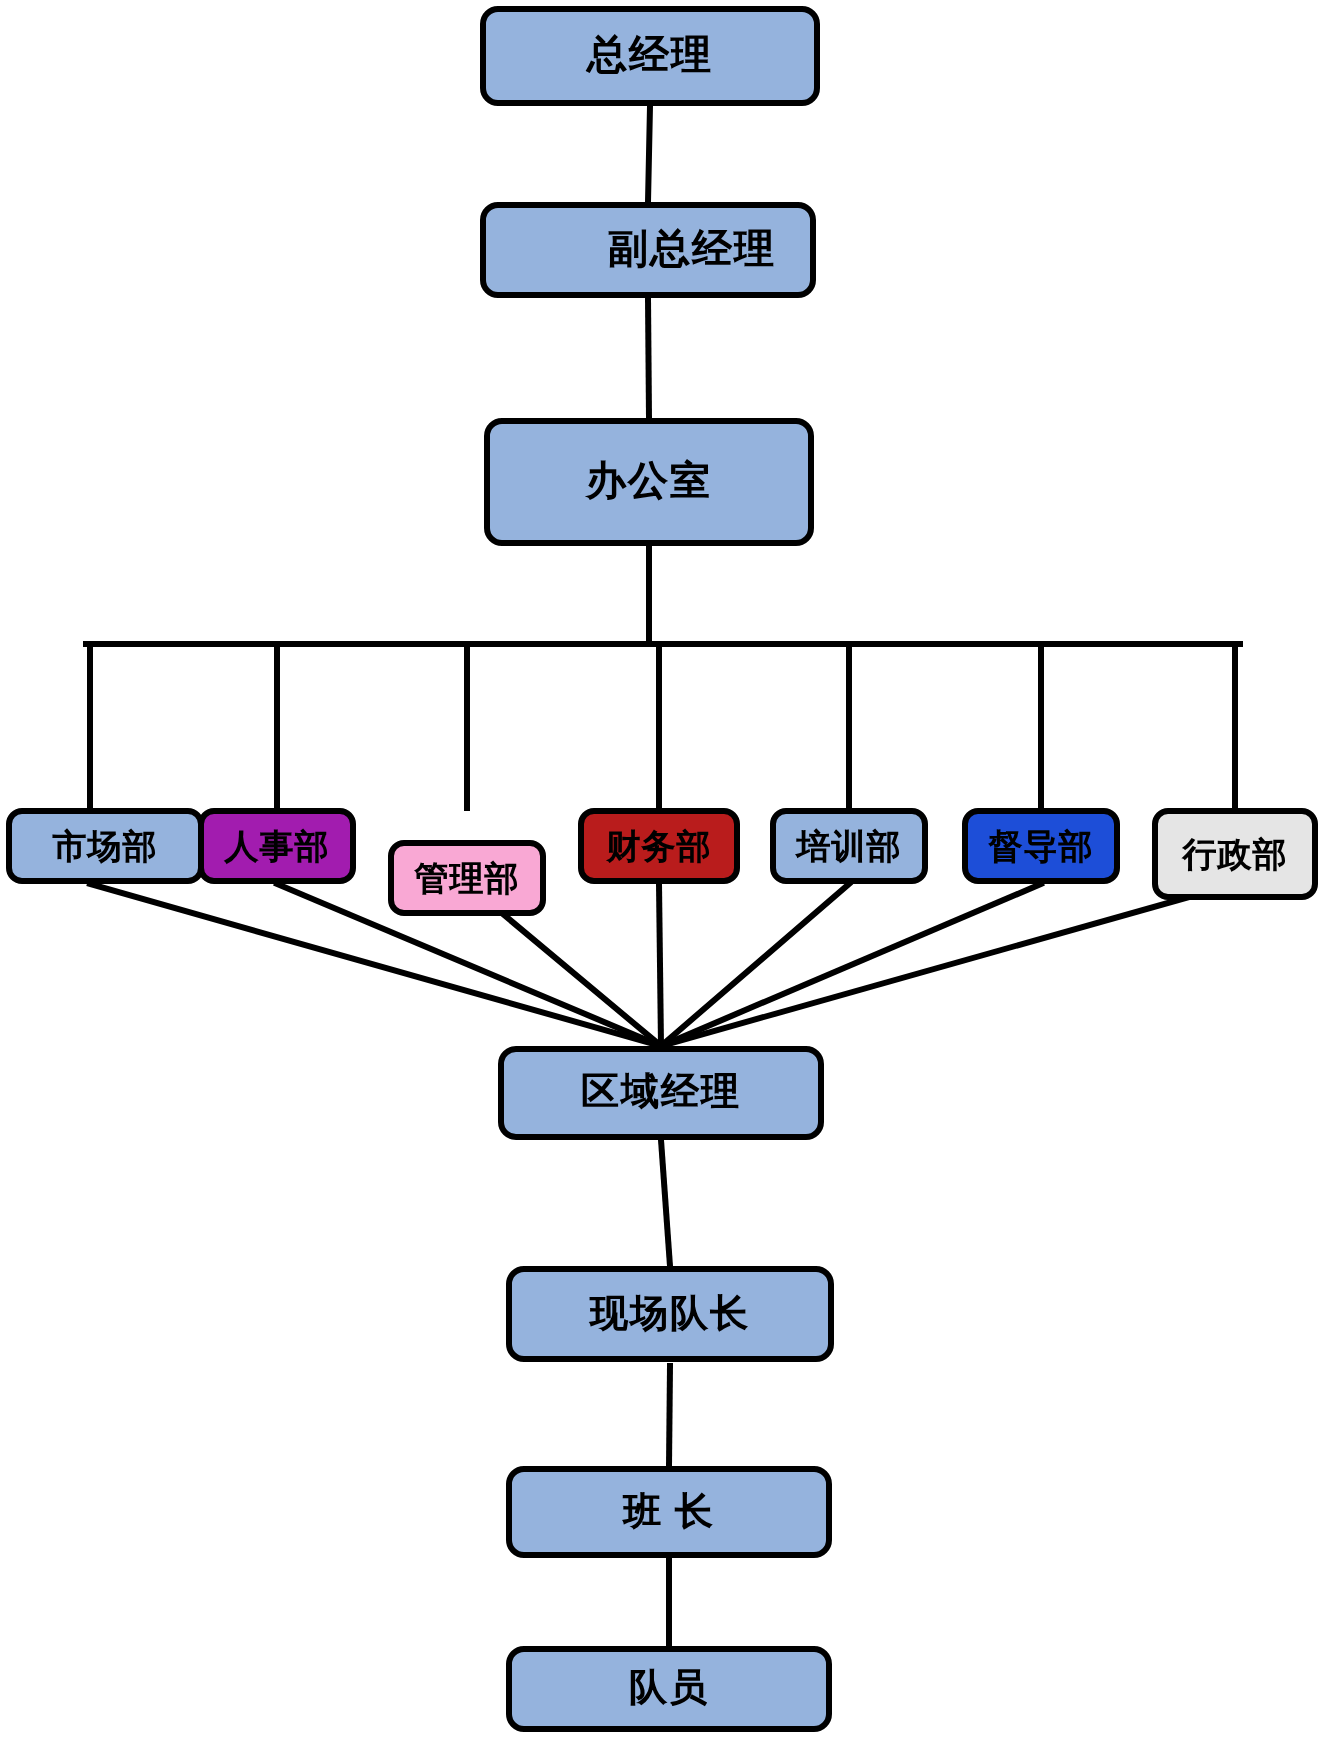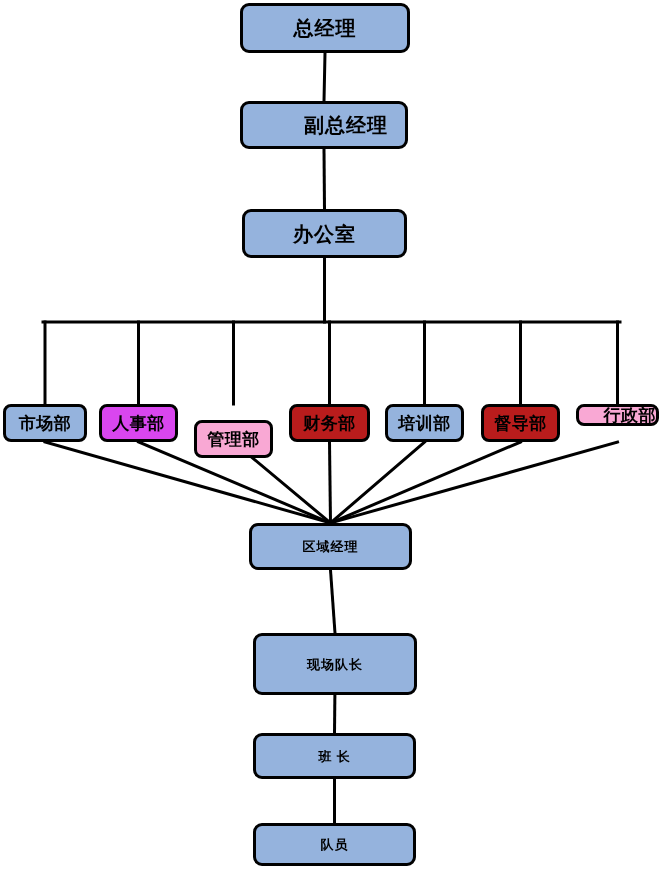--- a/index.html
+++ b/index.html
@@ -35,21 +35,21 @@
     color: #000000;
     font-weight: bold;
     line-height: 1;
     z-index: 2;
   }
   .node-label {
     display: block;
     white-space: nowrap;
   }
   .node.lvl-top .node-label { font-size: 20px; letter-spacing: 1px; }
-  .node.lvl-mid .node-label { font-size: 13px; letter-spacing: 1px; }
+  .node.lvl-mid .node-label { font-size: 19px; letter-spacing: 1px; }
   .node.dept { border-width: 3px; border-radius: 8px; }
   .node.dept .node-label { font-size: 17px; letter-spacing: 0.5px; }
 </style>
 </head>
 <body>
 
 <div id="chart-root">
 
   <svg id="edge-layer" viewBox="0 0 662 871" xmlns="http://www.w3.org/2000/svg">
       <line x1="325" y1="53" x2="324" y2="101" stroke="#000000" stroke-width="3" stroke-linecap="square"></line>
@@ -75,48 +75,48 @@
       <line x1="43" y1="322" x2="620" y2="322" stroke="#000000" stroke-width="3" stroke-linecap="square"></line>
     </svg>
 
   <div id="node-layer">
       <div class="node lvl-top" style="left: 240px; top: 3px; width: 170px; height: 50px; background: rgb(149, 179, 221); border-color: rgb(0, 0, 0);">
         <span class="node-label">总经理</span>
       </div>
       <div class="node lvl-top" style="left: 240px; top: 101px; width: 168px; height: 48px; background: rgb(149, 179, 221); border-color: rgb(0, 0, 0); padding-left: 44px;">
         <span class="node-label">副总经理</span>
       </div>
-      <div class="node lvl-top" style="left: 242px; top: 209px; width: 165px; height: 49px; background: rgb(149, 179, 221); border-color: rgb(0, 0, 0);">
+      <div class="node lvl-top" style="left: 242px; top: 209px; width: 165px; height: 64px; background: rgb(149, 179, 221); border-color: rgb(0, 0, 0);">
         <span class="node-label">办公室</span>
       </div>
-      <div class="node dept" style="left: 3px; top: 404px; width: 84px; height: 38px; background: rgb(149, 179, 221); border-color: rgb(0, 0, 0); text-align: center;">
+      <div class="node dept" style="left: 3px; top: 404px; width: 99px; height: 38px; background: rgb(149, 179, 221); border-color: rgb(0, 0, 0); text-align: center;">
         <span class="node-label">市场部</span>
       </div>
-      <div class="node dept" style="left: 99px; top: 404px; width: 79px; height: 38px; background: #d946ef; border-color: rgb(0, 0, 0);">
+      <div class="node dept" style="left: 99px; top: 404px; width: 79px; height: 38px; background: #a21caf; border-color: rgb(0, 0, 0);">
         <span class="node-label">人事部</span>
       </div>
       <div class="node dept" style="left: 194px; top: 420px; width: 79px; height: 38px; background: #f9a8d4; border-color: rgb(0, 0, 0);">
         <span class="node-label">管理部</span>
       </div>
       <div class="node dept" style="left: 289px; top: 404px; width: 81px; height: 38px; background: #b91c1c; border-color: rgb(0, 0, 0);">
         <span class="node-label">财务部</span>
       </div>
       <div class="node dept" style="left: 385px; top: 404px; width: 79px; height: 38px; background: rgb(149, 179, 221); border-color: rgb(0, 0, 0);">
         <span class="node-label">培训部</span>
       </div>
-      <div class="node dept" style="left: 481px; top: 404px; width: 79px; height: 38px; background: #b91c1c; border-color: rgb(0, 0, 0);">
+      <div class="node dept" style="left: 481px; top: 404px; width: 79px; height: 38px; background: #1d4ed8; border-color: rgb(0, 0, 0);">
         <span class="node-label">督导部</span>
       </div>
-      <div class="node dept" style="left: 576px; top: 404px; width: 83px; height: 22px; background: #f9a8d4; border-color: rgb(0, 0, 0); justify-content: flex-end;">
+      <div class="node dept" style="left: 576px; top: 404px; width: 83px; height: 46px; background: #e5e5e5; border-color: rgb(0, 0, 0);">
         <span class="node-label">行政部</span>
       </div>
       <div class="node lvl-mid" style="left: 249px; top: 523px; width: 163px; height: 47px; background: rgb(149, 179, 221); border-color: rgb(0, 0, 0);">
         <span class="node-label">区域经理</span>
       </div>
-      <div class="node lvl-mid" style="left: 253px; top: 633px; width: 164px; height: 62px; background: rgb(149, 179, 221); border-color: rgb(0, 0, 0);">
+      <div class="node lvl-mid" style="left: 253px; top: 633px; width: 164px; height: 48px; background: rgb(149, 179, 221); border-color: rgb(0, 0, 0);">
         <span class="node-label">现场队长</span>
       </div>
       <div class="node lvl-mid" style="left: 253px; top: 733px; width: 163px; height: 46px; background: rgb(149, 179, 221); border-color: rgb(0, 0, 0);">
         <span class="node-label">班 长</span>
       </div>
       <div class="node lvl-mid" style="left: 253px; top: 823px; width: 163px; height: 43px; background: rgb(149, 179, 221); border-color: rgb(0, 0, 0);">
         <span class="node-label">队员</span>
       </div>
     </div>
 

